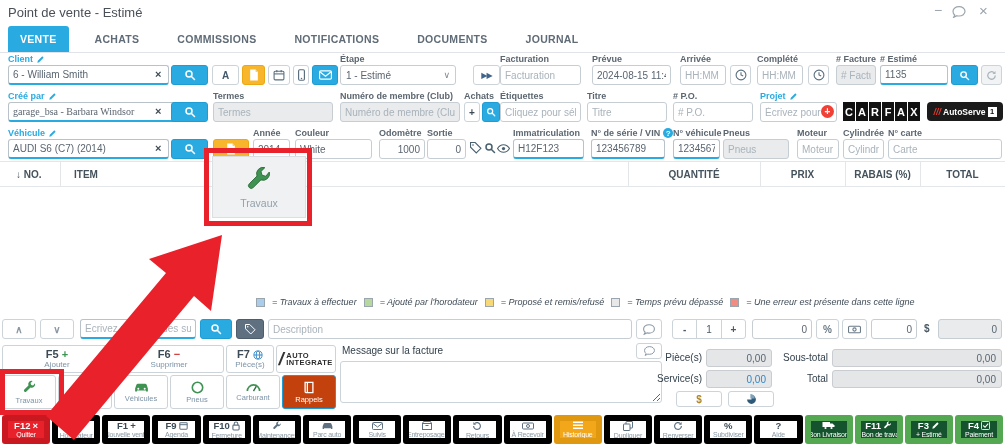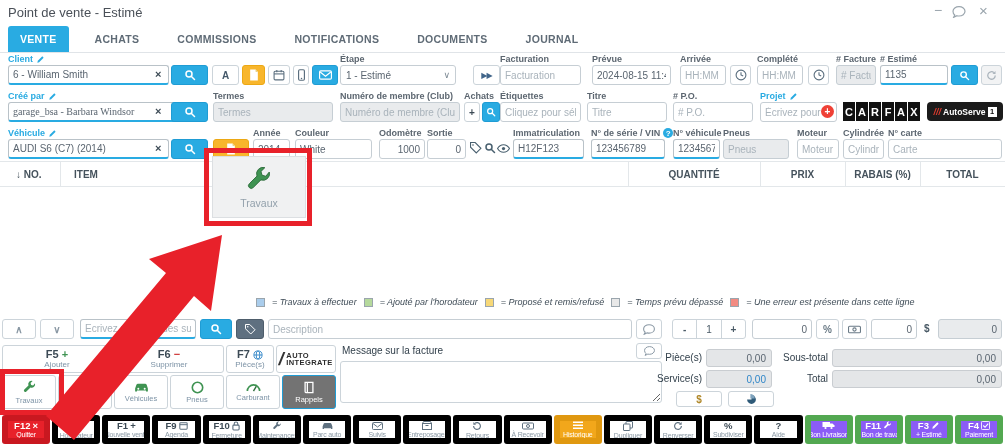--- a/index.html
+++ b/index.html
@@ -37,32 +37,32 @@
   .hpanel{position:absolute;left:212px;top:156px;width:92px;height:60px;background:#f0f1f2;border:1px solid #dcdfe2;display:flex;flex-direction:column;align-items:center;justify-content:center;gap:3px;cursor:pointer;}
   .hpanel .l{font-size:10.5px;color:#93a1ac;}
   .redbox{position:absolute;border:5px solid #e8212a;z-index:55;pointer-events:none;box-sizing:border-box;}
   
   .abtn{position:absolute;top:345px;height:28px;box-sizing:border-box;border:1px solid #ccd4da;border-radius:3px;background:#fff;display:flex;flex-direction:column;align-items:center;justify-content:center;gap:1px;cursor:pointer;}
   .abtn .k{font-size:11px;font-weight:bold;color:#3c4a55;display:flex;align-items:center;gap:3px;line-height:1;}
   .abtn .l{font-size:8px;color:#7d93a6;line-height:1;}
   
   .cbtn{position:absolute;top:375px;width:54px;height:34px;box-sizing:border-box;border:1px solid #ccd4da;border-radius:3px;background:#fff;display:flex;flex-direction:column;align-items:center;justify-content:center;gap:2px;cursor:pointer;}
   .cbtn .l{font-size:7.5px;color:#7d93a6;line-height:1;}
-  .cbtn.bluec{background:#737373;border-color:#1f9cd4;}
+  .cbtn.bluec{background:#c2410c;border-color:#1f9cd4;}
   .cbtn.bluec .l{color:#fff;}
   
   .bbar{position:absolute;left:0;top:415px;width:1005px;height:29px;display:flex;gap:2px;padding:0 2px;box-sizing:border-box;}
   .bbtn{flex:1;min-width:0;box-sizing:border-box;border:6px solid #000000;border-radius:3px;background:#fff;display:flex;flex-direction:column;align-items:center;justify-content:center;gap:1px;overflow:hidden;cursor:pointer;}
   .bbtn .k{font-size:9.5px;font-weight:bold;color:#3c4a55;display:flex;align-items:center;gap:2px;line-height:1;}
   .bbtn .l{font-size:7px;color:#8a98a4;white-space:nowrap;line-height:1;letter-spacing:-.2px;}
   .bbtn.red{background:#e8212a;border-color:#c91820;}
   .bbtn.red .k,.bbtn.red .l{color:#fff;}
   .bbtn.ylw{background:#f2a71b;border-color:#e09810;}
   .bbtn.ylw .k,.bbtn.ylw .l{color:#fff;}
-  .bbtn.grn{background:#8b5cf6;border-color:#53a851;}
+  .bbtn.grn{background:#14532d;border-color:#53a851;}
   .bbtn.grn .k,.bbtn.grn .l{color:#fff;}
   
   .tlbl{position:absolute;font-size:10px;color:#33414c;text-align:right;}
   .tbox{position:absolute;height:18px;box-sizing:border-box;background:#e4e6e8;border:1px solid #c9cdd1;border-radius:3px;font-size:10px;color:#5a6570;display:flex;align-items:center;justify-content:flex-end;padding:0 5px;}
   .stepper{position:absolute;left:672px;top:319px;width:74px;height:20px;box-sizing:border-box;border:1px solid #ccd4da;border-radius:3px;display:flex;background:#fff;}
   .stepper>div{flex:1;display:flex;align-items:center;justify-content:center;font-size:10px;color:#4a5a66;font-weight:bold;cursor:pointer;}
   .stepper>div.mid{border-left:1px solid #ccd4da;border-right:1px solid #ccd4da;font-weight:normal;}
   .carfax{position:absolute;left:843px;top:102px;display:flex;gap:1px;}
   .carfax span{width:12px;height:19px;background:#111;color:#fff;font-weight:bold;font-size:11px;display:flex;align-items:center;justify-content:center;}
   .autoserve{position:absolute;left:927px;top:102px;width:76px;height:19px;background:#1b1b1b;border-radius:4px;display:flex;align-items:center;justify-content:center;gap:2px;}

